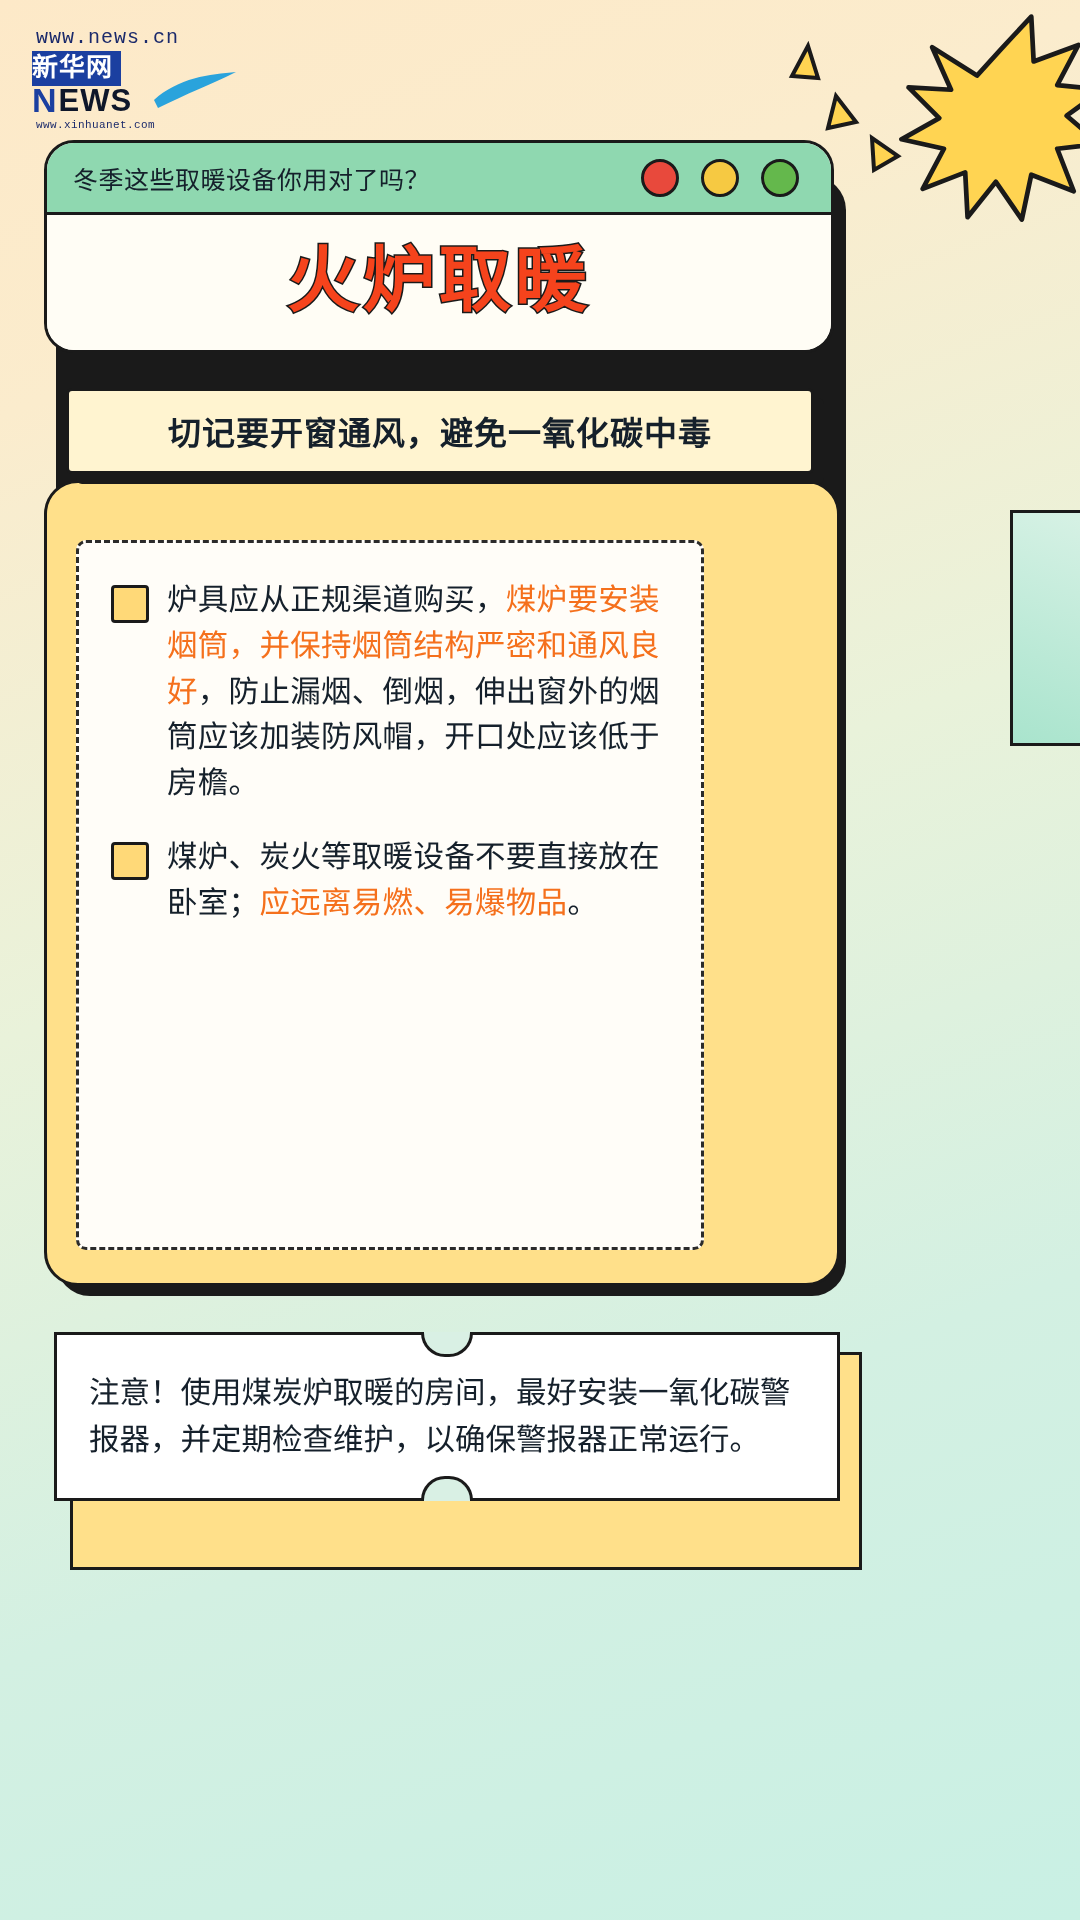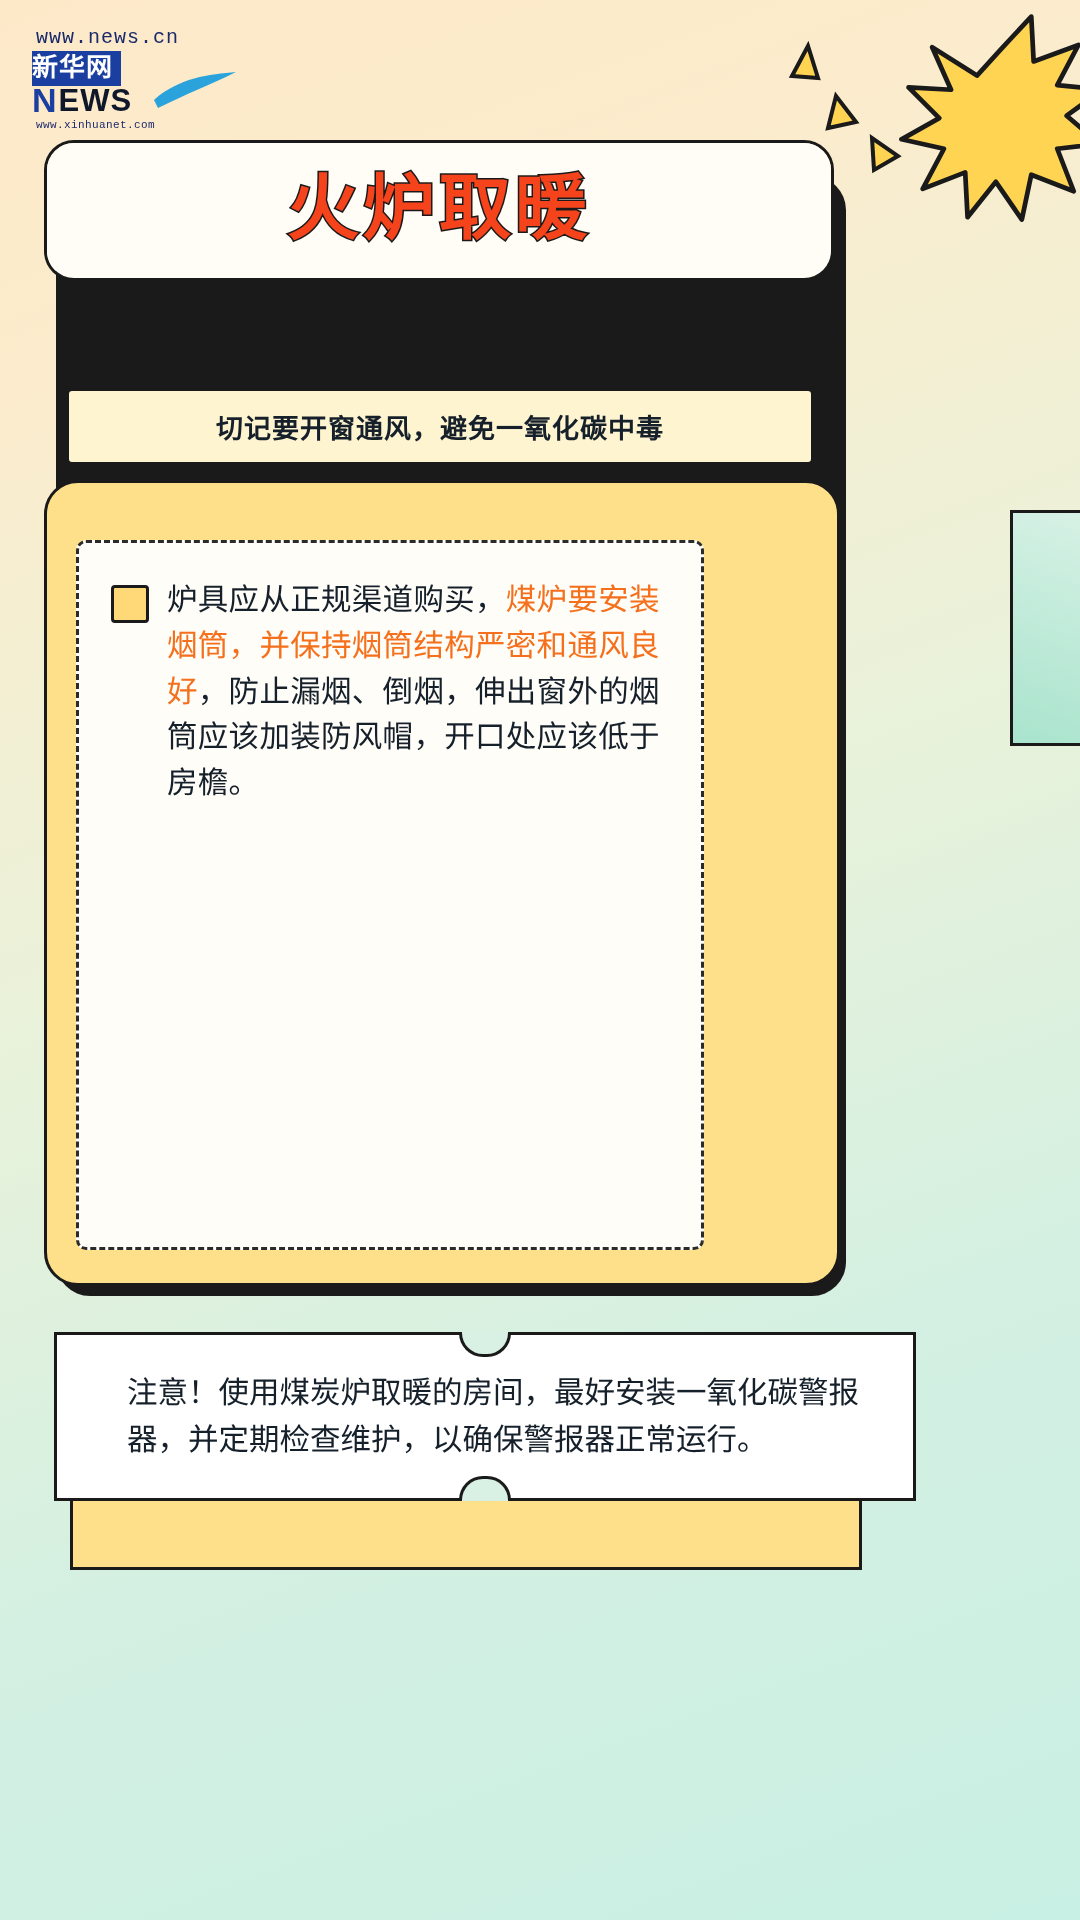--- a/index.html
+++ b/index.html
@@ -165,21 +165,21 @@
     position: absolute;
     left: 66px;
     top: 388px;
     width: 748px;
     background: #fff4d0;
     border: 3px solid #1a1a1a;
     border-radius: 6px;
     padding: 16px 10px;
     box-sizing: border-box;
     text-align: center;
-    font-size: 27px;
+    font-size: 33px;
     font-weight: bold;
     color: #15202b;
     letter-spacing: 1px;
     z-index: 6;
     box-shadow: 10px 10px 0 #1a1a1a;
   }
 
   
   .flip {
     position: absolute;
@@ -238,24 +238,24 @@
     top: 1352px;
     width: 786px;
     height: 212px;
     background: #ffe08a;
     border: 3px solid #1a1a1a;
   }
   .note {
     position: absolute;
     left: 54px;
     top: 1332px;
-    width: 862px;
+    width: 786px;
     background: #ffffff;
     border: 3px solid #1a1a1a;
-    padding: 34px 44px 34px 70px;
+    padding: 34px 44px 34px 32px;
     box-sizing: border-box;
     z-index: 3;
     font-size: 30.5px;
     line-height: 1.55;
     color: #15202b;
   }
   
   .notch {
     position: absolute;
     left: 50%;
@@ -298,37 +298,51 @@
   </svg>
   <div class="logo-foot">www.xinhuanet.com</div>
 </div>
 
 <div class="card-shadow"></div>
 <div class="card-yellow"></div>
 
 <div class="flip"></div>
 
 <div class="window">
+  <div class="titlebar">
+    <div class="titlebar-text">冬季这些取暖设备你用对了吗？</div>
+    <div class="dots">
+      <div class="dot" style="background:#e8493c"></div>
+      <div class="dot" style="background:#f6c942"></div>
+      <div class="dot" style="background:#64b84c"></div>
+    </div>
+  </div>
   <div class="headline-area">
     <div class="headline">火炉取暖</div>
   </div>
 </div>
 
 <div class="subtitle">切记要开窗通风，避免一氧化碳中毒</div>
 
 <div class="content-box">
   <div class="tip">
     <div class="bullet"></div>
     <div class="tip-text">
       <span>炉具应从正规渠道购买，</span><span class="hi">煤炉要安装烟筒，并保持烟筒结构严密和通风良好</span><span>，防止漏烟、倒烟，伸出窗外的烟筒应该加装防风帽，开口处应该低于房檐。</span>
     </div>
   </div>
 
 
 
+  <div class="tip">
+    <div class="bullet"></div>
+    <div class="tip-text">
+      <span>煤炉、炭火等取暖设备不要直接放在卧室；</span><span class="hi">应远离易燃、易爆物品</span><span>。</span>
+    </div>
+  </div>
 </div>
 
 <div class="note-shadow"></div>
 <div class="note">
   <div class="notch top"></div>
   <div class="notch bottom"></div>
   <div>注意！使用煤炭炉取暖的房间，最好安装一氧化碳警报器，并定期检查维护，以确保警报器正常运行。</div>
 </div>
 
 </body></html>

